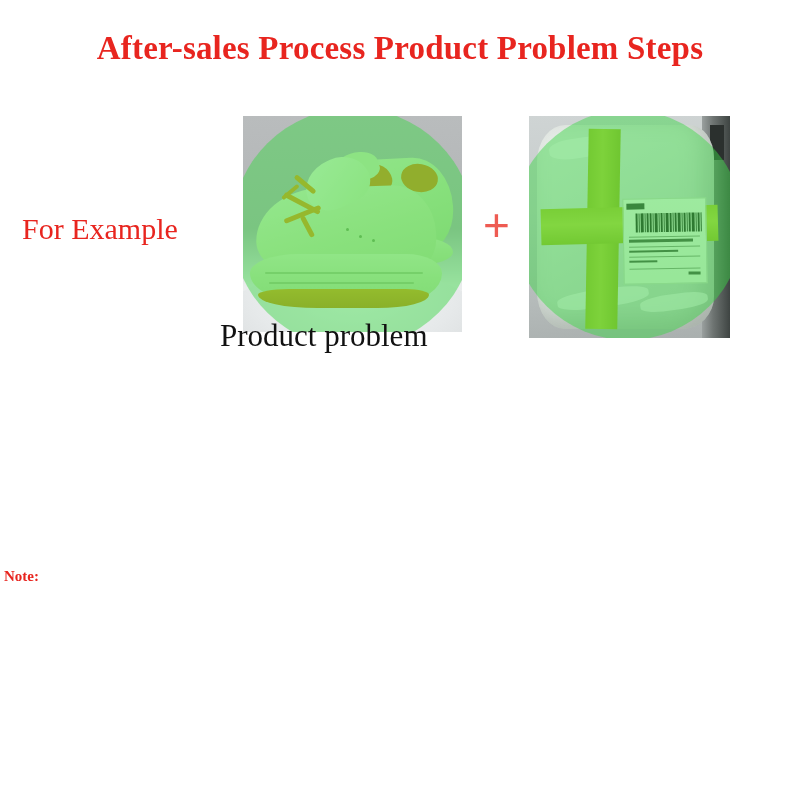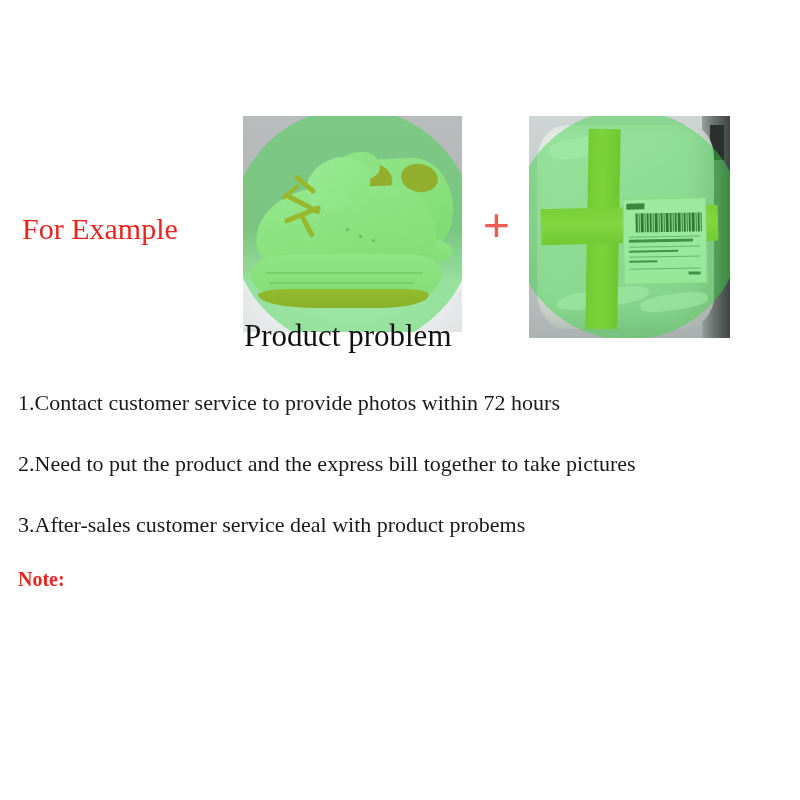--- a/index.html
+++ b/index.html
@@ -345,21 +345,21 @@
   
   .caption {
     position: absolute;
     font-size: 31px;
     color: #111111;
     white-space: nowrap;
     z-index: 5;
     line-height: 1;
   }
   .caption-left {
-    left: 244px;
+    left: 220px;
     top: 212px;
   }
   .caption-right {
     left: 536px;
     top: 212px;
   }
 
   
   .steps {
     position: absolute;
@@ -370,23 +370,23 @@
   .step {
     font-size: 22px;
     color: #1a1a1a;
     margin-bottom: 35px;
     white-space: nowrap;
   }
 
   
   .note-head {
     position: absolute;
-    left: 18px;
+    left: 4px;
     top: 568px;
-    font-size: 20px;
+    font-size: 15px;
     font-weight: bold;
     color: #e8251f;
   }
   .notes {
     position: absolute;
     left: 18px;
     top: 616px;
     width: 775px;
   }
   .note-item {
@@ -396,20 +396,21 @@
     padding-left: 26px;
     text-indent: -26px;
     line-height: 1.55;
   }
 </style>
 </head>
 <body>
 
 <div class="page">
 
+  <div class="title">After-sales Process Product Problem Steps</div>
 
   <div class="example-row">
 
     <div class="for-example">For Example</div>
 
     <div class="photo photo-left">
       <div class="photo-inner">
         <div class="shoe-bg"></div>
         <div class="shoe-table"></div>
 
@@ -497,21 +498,16 @@
           <div class="label-block" style="left:78%;top:86%;width:14%;height:4%;"></div>
         </div>
 
         <div class="green-circle gc-right"></div>
       </div>
     </div>
 
     <div class="caption caption-left">Product problem</div>
   </div>
 
-  <div class="steps">
-    <div class="step">1.Contact customer service to provide photos within 72 hours</div>
-    <div class="step">2.Need to put the product and the express bill together to take pictures</div>
-    <div class="step">3.After-sales customer service deal with product probems</div>
-  </div>
 
   <div class="note-head">Note:</div>
 
 </div>
 
 </body></html>

